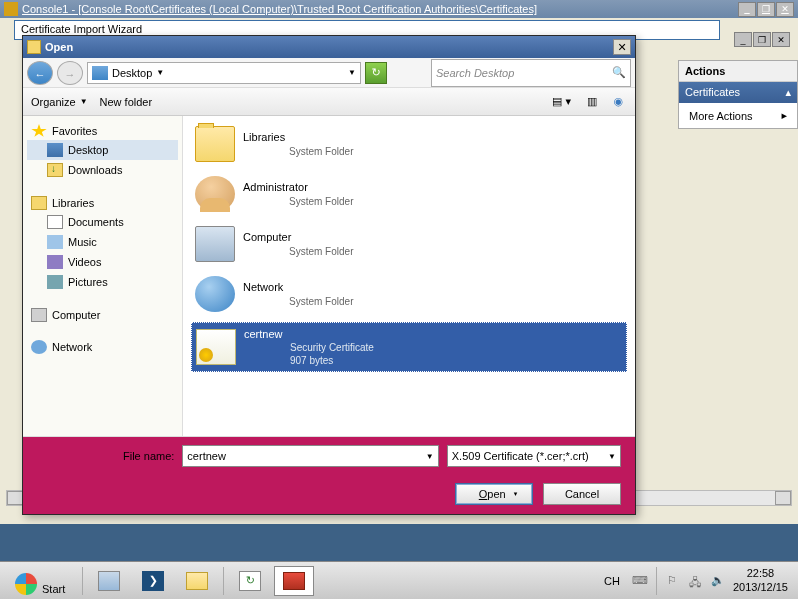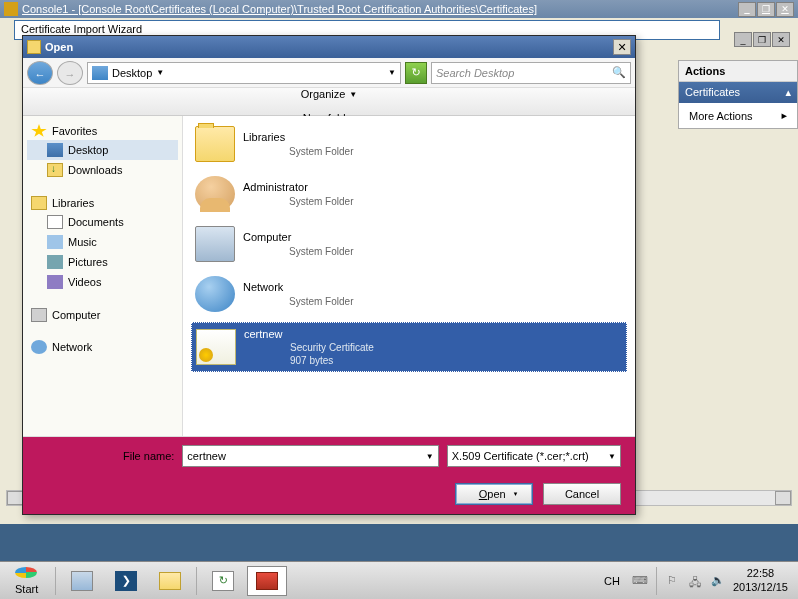--- a/index.html
+++ b/index.html
@@ -35,24 +35,24 @@
 .open-close { margin-left: auto; width: 18px; height: 16px; background: #e0ded0; border: 1px solid #888; display: flex; align-items: center; justify-content: center; color: #000; cursor: pointer; }
 
 .nav-row { height: 30px; background: #f5f5f5; display: flex; align-items: center; padding: 0 4px; gap: 4px; border-bottom: 1px solid #ddd; }
 .navbtn { width: 26px; height: 24px; border-radius: 50%; border: 1px solid #aaa; display: flex; align-items: center; justify-content: center; }
 .navbtn.back { background: linear-gradient(#6fa8dc, #3d85c6); color: #fff; }
 .navbtn.fwd { background: #e8e8e8; color: #999; }
 .loc-combo { flex: 1; height: 22px; background: #fff; border: 1px solid #aaa; display: flex; align-items: center; padding: 0 4px; }
 .loc-combo .dicon { width: 16px; height: 14px; background: linear-gradient(#6fa8dc, #3d85c6); margin-right: 4px; }
 .loc-combo .dd { margin-left: 4px; font-size: 8px; }
 .refresh-btn { width: 22px; height: 22px; background: linear-gradient(#8fd14f, #5a9e2f); border: 1px solid #4a7a20; display: flex; align-items: center; justify-content: center; color: #fff; }
-.search-box { width: 200px; height: 22px; background: #fff; border: 1px solid #aaa; display: flex; align-items: center; padding: 0 4px; color: #888; font-style: italic; }
+.search-box { width: 200px; height: 28px; background: #fff; border: 1px solid #aaa; display: flex; align-items: center; padding: 0 4px; color: #888; font-style: italic; margin-left: 40px; }
 .search-box .sic { margin-left: auto; color: #4a72a8; font-style: normal; }
 
-.toolbar { height: 28px; background: linear-gradient(#fafafa, #e8e8e8); display: flex; align-items: center; padding: 0 8px; gap: 12px; border-bottom: 1px solid #ccc; flex-direction: column; }
+.toolbar { height: 28px; background: linear-gradient(#fafafa, #e8e8e8); display: flex; align-items: center; padding: 0 8px; gap: 12px; border-bottom: 1px solid #ccc; }
 .toolbar .org { display: flex; align-items: center; gap: 4px; cursor: pointer; }
 .toolbar .right { margin-left: auto; display: flex; gap: 8px; align-items: center; }
 .toolbar .tbtn { padding: 2px 4px; cursor: pointer; }
 
 .body-row { display: flex; height: 320px; }
 .nav-pane { width: 160px; background: #fafaf5; border-right: 1px solid #ddd; padding: 6px 4px; overflow: hidden; }
 .nav-group { margin-bottom: 14px; }
 .nav-hdr { display: flex; align-items: center; gap: 5px; padding: 2px 4px; }
 .nav-item { display: flex; align-items: center; gap: 5px; padding: 3px 4px 3px 20px; cursor: pointer; }
 .nav-item.sel { background: #d8e4f0; }
@@ -92,21 +92,21 @@
 .ft-combo { flex: 1; height: 22px; border: 1px solid #888; padding: 0 4px; display: flex; align-items: center; justify-content: space-between; background: #fff; }
 .dd-ar { font-size: 8px; }
 
 .btns-row { display: flex; justify-content: flex-end; gap: 10px; padding: 8px 14px 12px; }
 .dlg-btn { width: 78px; height: 22px; border: 1px solid #888; background: linear-gradient(#fdfdfd, #e0e0e0); display: flex; align-items: center; justify-content: center; cursor: pointer; }
 .dlg-btn.def { border: 1px solid #3a6ea5; box-shadow: 0 0 0 1px #88aad4 inset; }
 .dlg-btn .ul { text-decoration: underline; }
 
 
 .taskbar { position: absolute; bottom: 0; left: 0; right: 0; height: 38px; background: linear-gradient(#e8e8e8, #c8c8c8); border-top: 1px solid #888; display: flex; align-items: center; padding: 0 4px; gap: 4px; }
-.start-btn { height: 30px; padding: 0 10px; display: flex; align-items: flex-start; gap: 5px; border: 1px solid transparent; cursor: pointer; flex-direction: column; }
+.start-btn { height: 30px; padding: 0 10px; display: flex; align-items: flex-end; gap: 5px; border: 1px solid transparent; cursor: pointer; }
 .start-orb { width: 22px; height: 22px; border-radius: 50%; background: conic-gradient(#e84c3d 0 25%, #2ecc71 25% 50%, #f1c40f 50% 75%, #3498db 75% 100%); }
 .task-sep { width: 1px; height: 28px; background: #aaa; margin: 0 2px; }
 .task-item { width: 40px; height: 30px; display: flex; align-items: center; justify-content: center; border: 1px solid transparent; cursor: pointer; }
 .task-item.active { background: #fff; border-color: #888; }
 .tray { margin-left: auto; display: flex; align-items: center; gap: 8px; padding-right: 6px; }
 .tray .lang { padding: 2px 4px; }
 .tray .clock { text-align: center; line-height: 1.2; font-size: 10px; }
 .tray-icon { width: 14px; height: 14px; color: #666; }
 </style>
 </head>
@@ -212,26 +212,26 @@
         </div>
         <div class="nav-item">
           <span class="mini-icon ic-doc"></span>
           <span>Documents</span>
         </div>
         <div class="nav-item">
           <span class="mini-icon ic-mus"></span>
           <span>Music</span>
         </div>
         <div class="nav-item">
+          <span class="mini-icon ic-vid"></span>
+          <span>Videos</span>
+        </div>
+        <div class="nav-item">
           <span class="mini-icon ic-pic"></span>
           <span>Pictures</span>
-        </div>
-        <div class="nav-item">
-          <span class="mini-icon ic-vid"></span>
-          <span>Videos</span>
         </div>
       </div>
 
       <div class="nav-group">
         <div class="nav-hdr">
           <span class="mini-icon ic-comp"></span>
           <span>Computer</span>
         </div>
       </div>
       <div class="nav-group">

